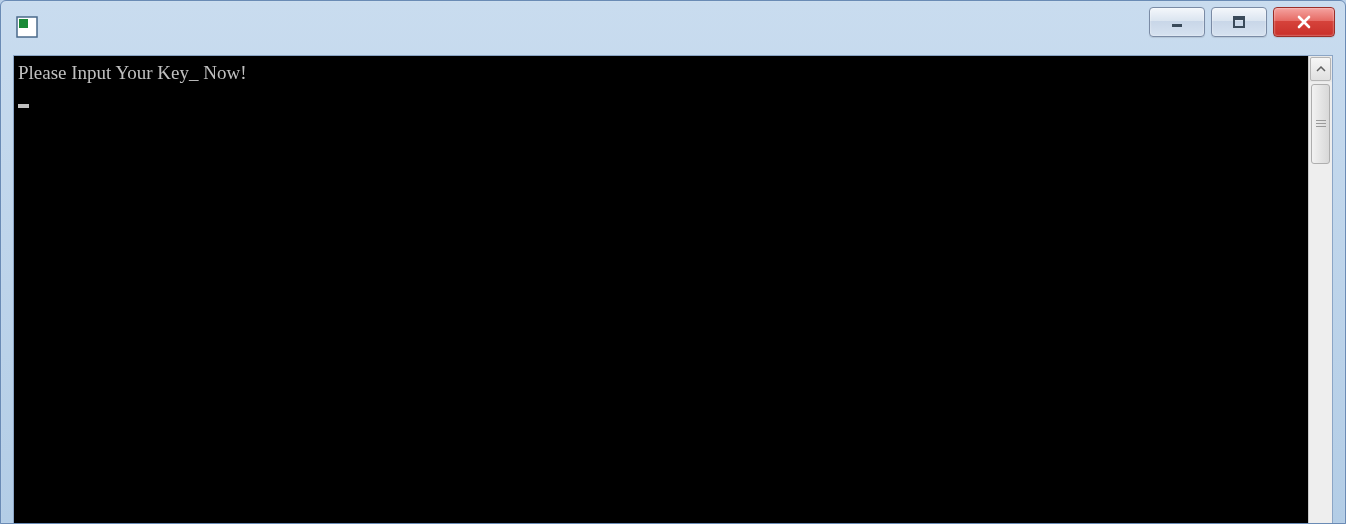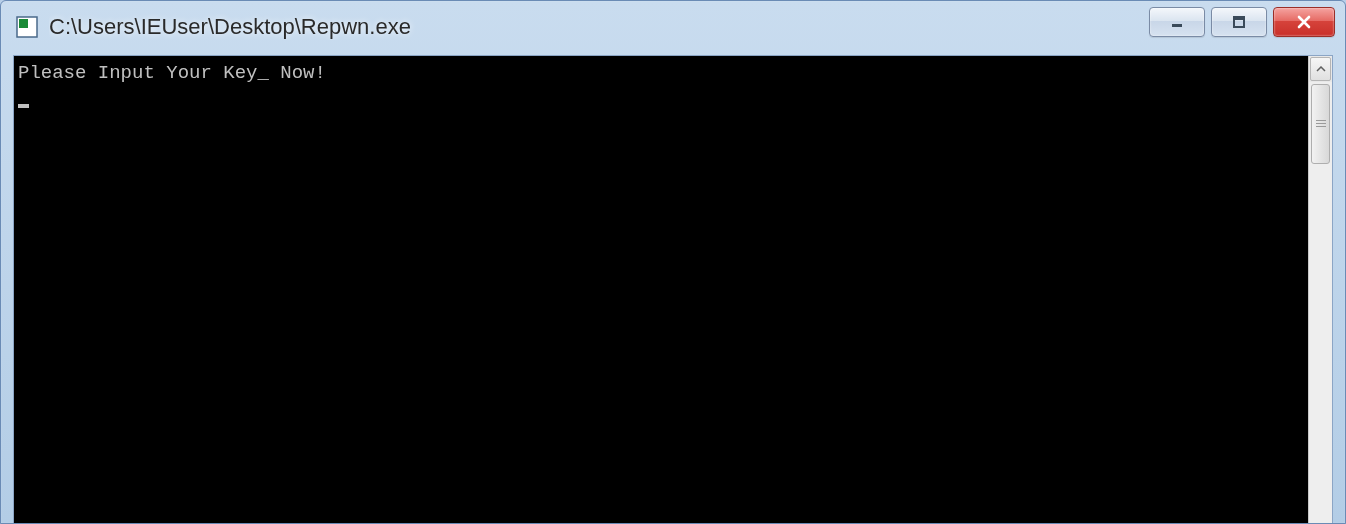--- a/index.html
+++ b/index.html
@@ -82,21 +82,21 @@
       bottom: 0;
       background: #f0f0f0;
       border: 1px solid #8ba5c5;
       border-bottom: none;
       display: flex;
     }
     .console {
       flex: 1;
       background: #000000;
       color: #c0c0c0;
-      font-family: Liberation Mono, monospace;
+      font-family: Liberation Serif, serif;
       font-size: 19px;
       line-height: 26px;
       padding: 4px 4px;
       letter-spacing: 0px;
       white-space: pre;
       overflow: hidden;
       position: relative;
     }
     .console .prompt-line {
       display: block;
@@ -162,21 +162,20 @@
 <body>
 
 <div class="window">
   <div class="titlebar">
     <span class="app-icon">
       <svg width="24" height="24" viewBox="0 0 24 24">
         <rect x="2" y="2" width="20" height="20" fill="#ffffff" stroke="#4a6a8a" stroke-width="1.5"></rect>
         <rect x="4" y="4" width="9" height="9" fill="#1a8a36"></rect>
       </svg>
     </span>
-    <span class="title-text">C:\Users\IEUser\Desktop\Repwn.exe</span>
     <div class="window-controls">
       <div class="ctrl-btn">
         <svg width="16" height="16" viewBox="0 0 16 16">
           <rect x="3" y="10" width="10" height="3" fill="#3a4a5a"></rect>
         </svg>
       </div>
       <div class="ctrl-btn">
         <svg width="16" height="16" viewBox="0 0 16 16">
           <rect x="3" y="3" width="10" height="10" fill="none" stroke="#3a4a5a" stroke-width="2"></rect>
           <rect x="3" y="3" width="10" height="3" fill="#3a4a5a"></rect>

